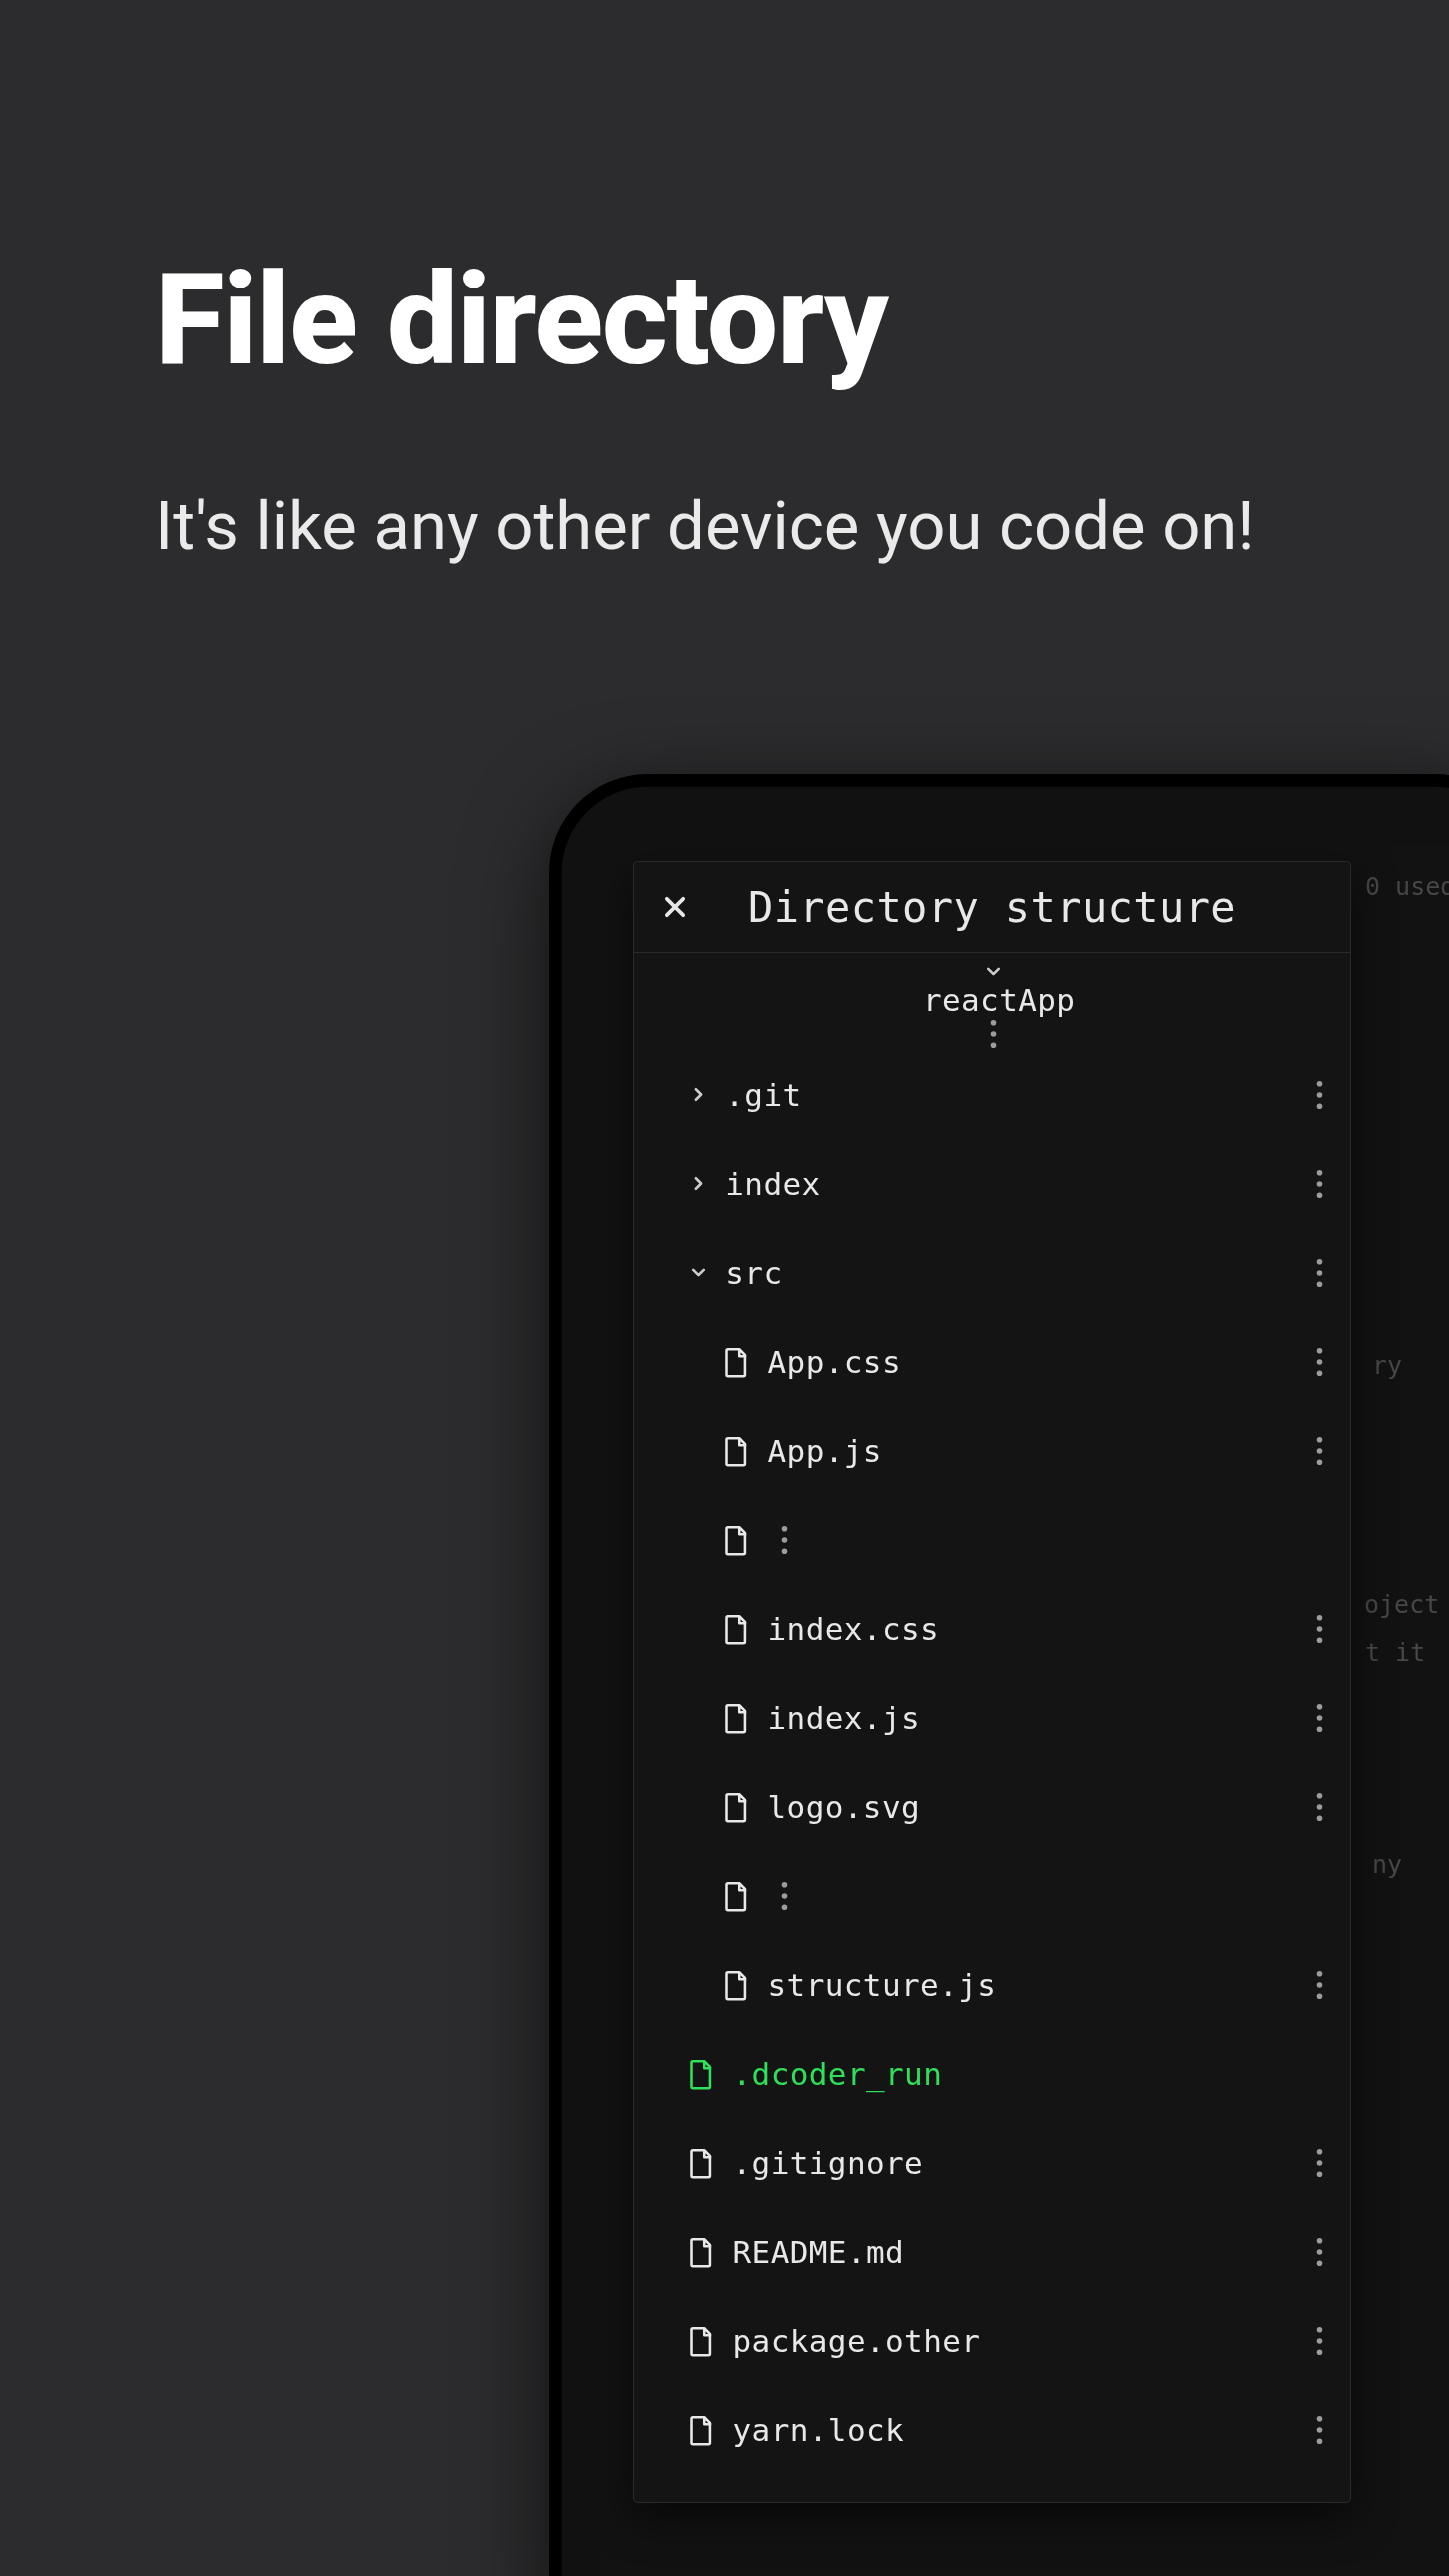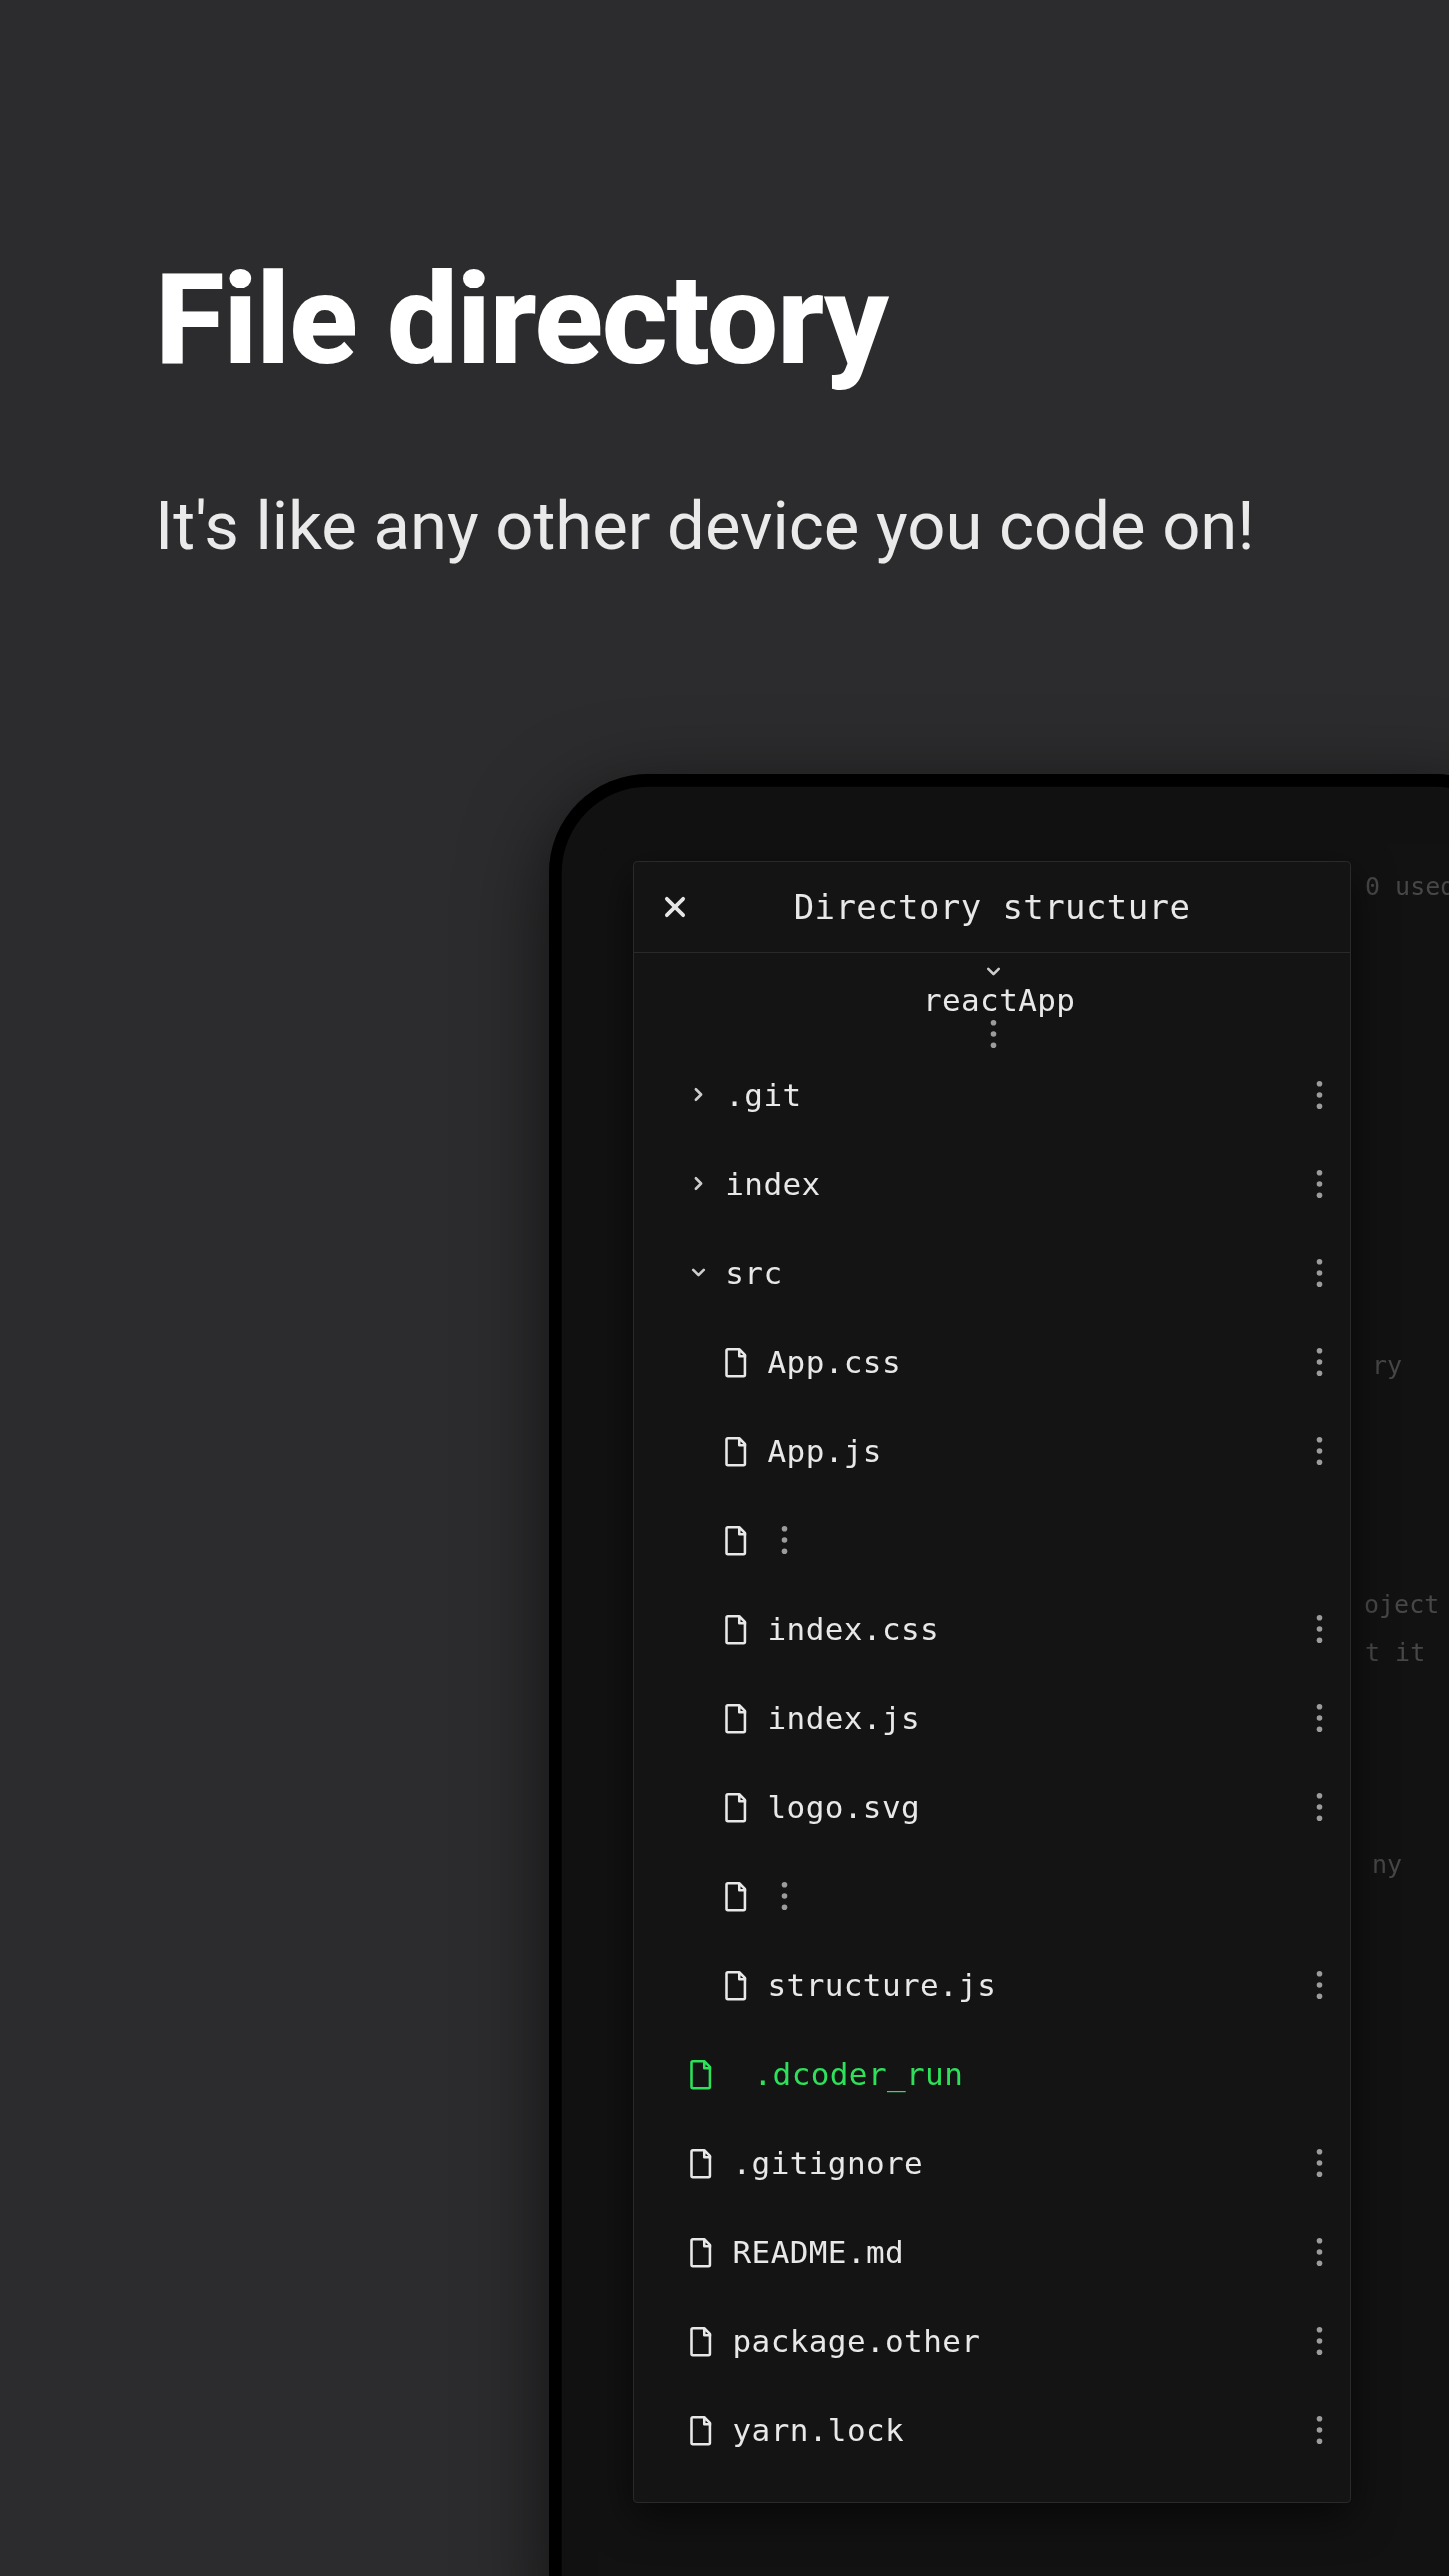--- a/index.html
+++ b/index.html
@@ -76,21 +76,21 @@
     display: flex;
     align-items: center;
     justify-content: center;
     color: #e6e6e6;
     font-size: 31px;
     cursor: pointer;
   }
   .panel-title {
     flex: 1;
     text-align: center;
-    font-size: 34px;
+    font-size: 42px;
     font-weight: 500;
     color: #e8e8e8;
     letter-spacing: 0.4px;
   }
   .tree {
     padding: 8.4px 0 28px 0;
     font-family: "SFMono-Regular", ui-monospace, Menlo, Consolas, monospace;
     font-size: 31px;
     color: #e8e8e8;
   }
@@ -127,21 +127,21 @@
   .more {
     width: 34px;
     height: 34px;
     display: flex;
     align-items: center;
     justify-content: center;
     color: #9c9c9c;
     cursor: pointer;
   }
   .more svg { width: 7px; height: 28px; }
-  .highlight .label { color: #2ee05a; margin-left: 21px; }
+  .highlight .label { color: #2ee05a; }
   .highlight .file-icon svg path { stroke: #2ee05a; }
   .bg-text {
     position: absolute;
     color: #474747;
     font-family: "SFMono-Regular", ui-monospace, Menlo, Consolas, monospace;
     font-size: 25px;
     white-space: nowrap;
   }
 </style>
 </head>

